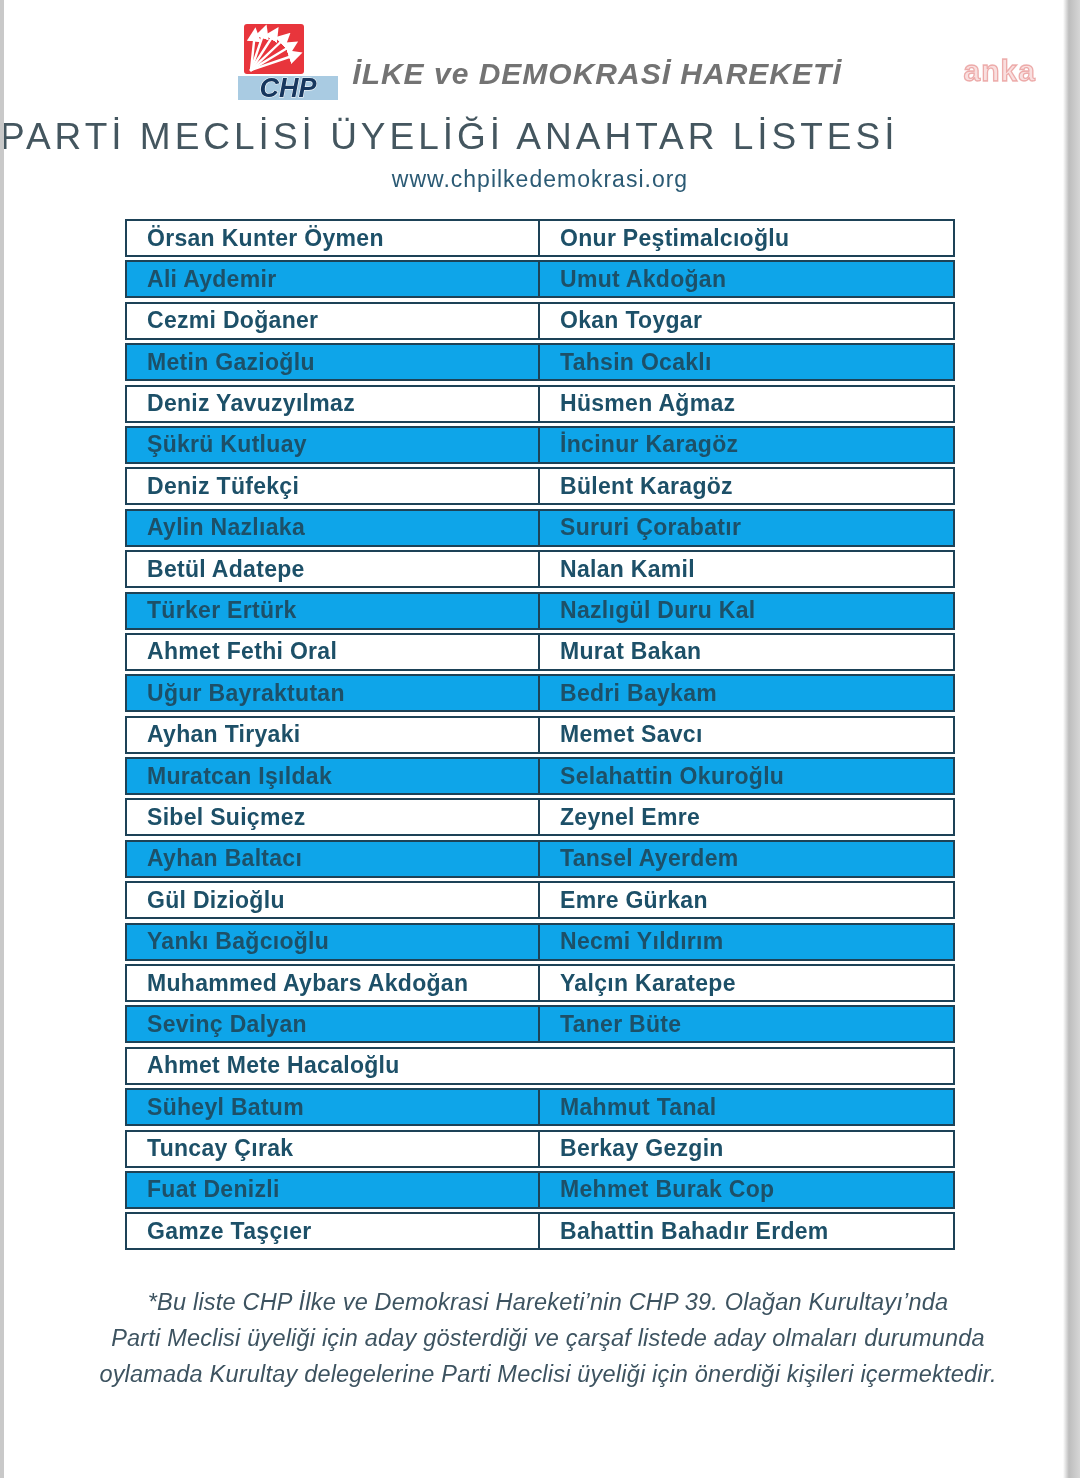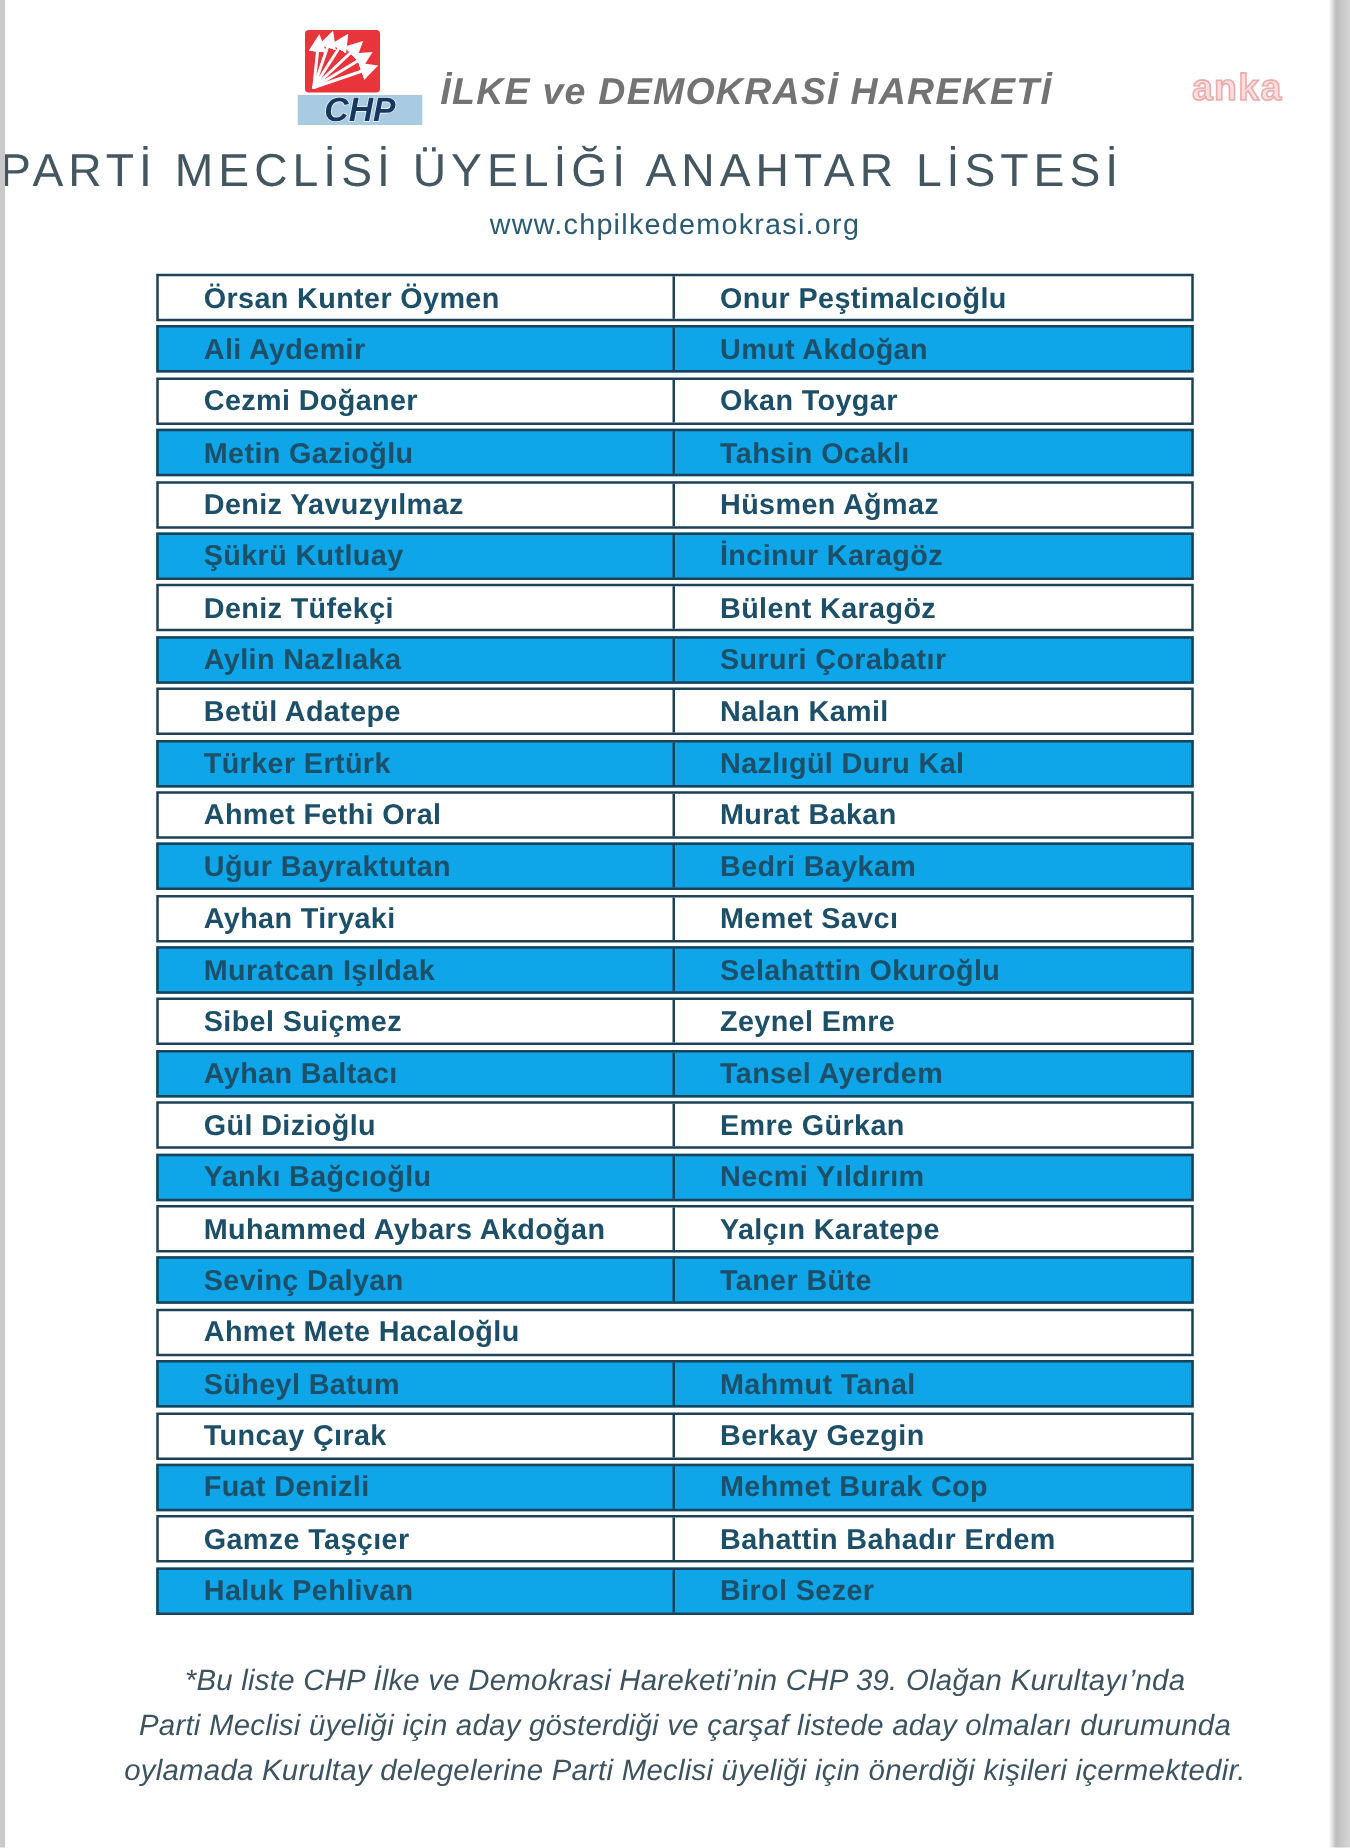--- a/index.html
+++ b/index.html
@@ -11,21 +11,21 @@
     overflow: hidden;
   }
   .page { position: relative; width: 1080px; height: 1478px; background: #ffffff; }
 
   
   .edge-left  { position:absolute; left:0; top:0; width:4px;  height:100%; background:#c9c9c9; }
   .edge-right { position:absolute; right:0; top:0; width:17px; height:100%;
                 background:linear-gradient(90deg,#ffffff 0%,#bdbdbd 35%,#d6d6d6 100%); }
 
   .watermark {
-    position:absolute; top:54px; right:54px;
+    position:absolute; top:54px; right:44px;
     font-size:30px; font-weight:800; letter-spacing:1px;
     color: rgba(236,150,148,0.30);
     -webkit-text-stroke: 1.3px rgba(224,116,114,0.55);
   }
 
   .header-row {
     display:flex; justify-content:center; align-items:flex-end;
     gap:14px; padding-top:24px;
   }
   .logo { width:100px; height:76px; flex:0 0 auto; }
@@ -49,21 +49,21 @@
   .name-table { width:830px; margin:26px auto 0 auto; }
   .row {
     display:flex; align-items:stretch;
     height:38px; margin-bottom:3.4px;
     border:2px solid #1d4257;
     background:#ffffff;
   }
   .row.shaded { background:#0ea5e9; }
   .cell {
     flex:1 1 50%; display:flex; align-items:center;
-    padding-left:36px;
+    padding-left:20px;
     font-size:23px; font-weight:600; color:#1d5068;
     letter-spacing:0.3px; white-space:nowrap; overflow:hidden;
   }
   .cell.left { border-right:2px solid #1d4257; }
 
   .footnote {
     margin-top:34px; text-align:center;
     font-style:italic; color:#3d5360;
     font-size:23.5px; line-height:36px; letter-spacing:0.2px;padding-left:16px;
   }
@@ -195,24 +195,20 @@
         <div class="cell right">Berkay Gezgin</div>
       </div>
       <div class="row shaded">
         <div class="cell left">Fuat Denizli</div>
         <div class="cell right">Mehmet Burak Cop</div>
       </div>
       <div class="row">
         <div class="cell left">Gamze Taşçıer</div>
         <div class="cell right">Bahattin Bahadır Erdem</div>
       </div>
-      <div class="row shaded">
-        <div class="cell left">Haluk Pehlivan</div>
-        <div class="cell right">Birol Sezer</div>
-      </div>
     </div>
 
   <div class="footnote">
     <div>*Bu liste CHP İlke ve Demokrasi Hareketi’nin CHP 39. Olağan Kurultayı’nda</div>
     <div>Parti Meclisi üyeliği için aday gösterdiği ve çarşaf listede aday olmaları durumunda</div>
     <div>oylamada Kurultay delegelerine Parti Meclisi üyeliği için önerdiği kişileri içermektedir.</div>
   </div>
 </div>
 
 </body></html>

